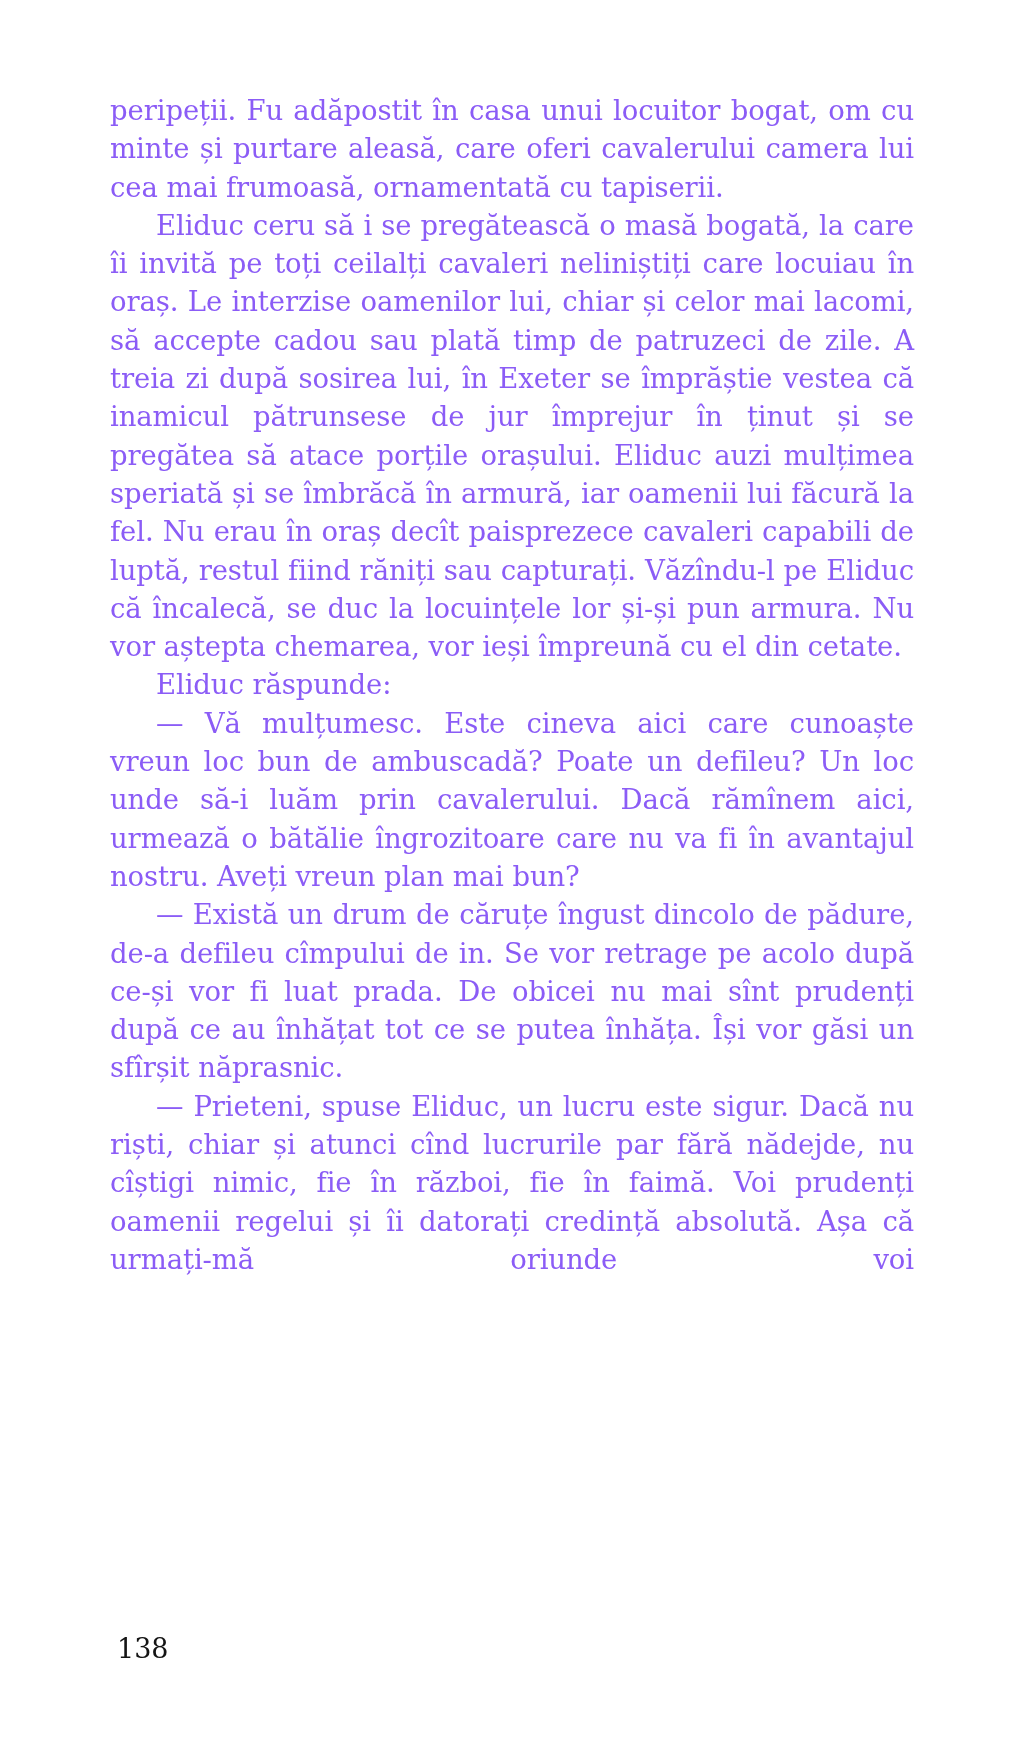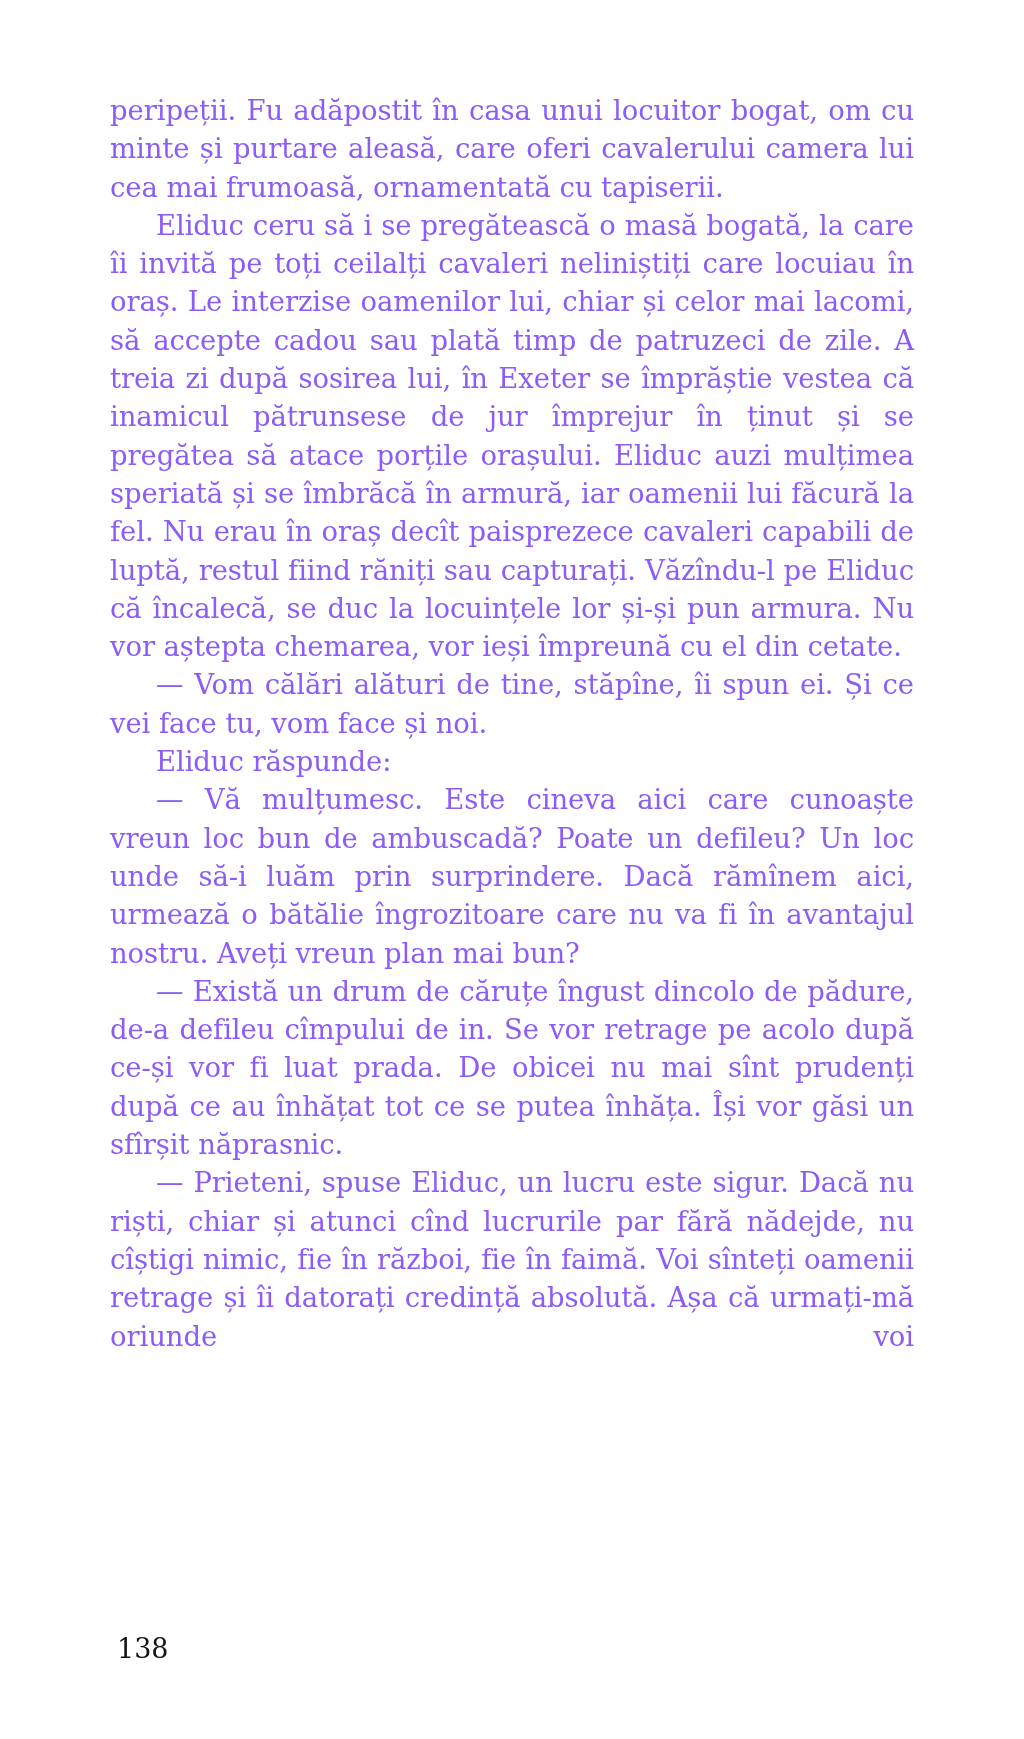--- a/index.html
+++ b/index.html
@@ -50,20 +50,19 @@
     line-height: 38.3px;
   }
 </style>
 </head>
 <body>
 
 <div class="book-page">
   <div class="text-block">
     <p class="para no-indent">peripeții. Fu adăpostit în casa unui locuitor bogat, om cu minte și purtare aleasă, care oferi cavalerului camera lui cea mai frumoasă, ornamentată cu tapiserii.</p>
     <p class="para">Eliduc ceru să i se pregătească o masă bogată, la care îi invită pe toți ceilalți cavaleri neliniștiți care locuiau în oraș. Le interzise oamenilor lui, chiar și celor mai lacomi, să accepte cadou sau plată timp de patruzeci de zile. A treia zi după sosirea lui, în Exeter se împrăștie vestea că inamicul pătrunsese de jur împrejur în ținut și se pregătea să atace porțile orașului. Eliduc auzi mulțimea speriată și se îmbrăcă în armură, iar oamenii lui făcură la fel. Nu erau în oraș decît paisprezece cavaleri capabili de luptă, restul fiind răniți sau capturați. Văzîndu-l pe Eliduc că încalecă, se duc la locuințele lor și-și pun armura. Nu vor aștepta chemarea, vor ieși împreună cu el din cetate.</p>
-    <p class="para">— Vom călări alături de tine, stăpîne, îi spun ei. Și ce vei face tu, vom face și noi.</p>
     <p class="para">Eliduc răspunde:</p>
-    <p class="para">— Vă mulțumesc. Este cineva aici care cunoaște vreun loc bun de ambuscadă? Poate un defileu? Un loc unde să-i luăm prin surprindere. Dacă rămînem aici, urmează o bătălie îngrozitoare care nu va fi în avantajul nostru. Aveți vreun plan mai bun?</p>
+    <p class="para">— Vă mulțumesc. Este cineva aici care cunoaște vreun loc bun de ambuscadă? Poate un defileu? Un loc unde să-i luăm prin cavalerului. Dacă rămînem aici, urmează o bătălie îngrozitoare care nu va fi în avantajul nostru. Aveți vreun plan mai bun?</p>
     <p class="para">— Există un drum de căruțe îngust dincolo de pădure, de-a defileu cîmpului de in. Se vor retrage pe acolo după ce-și vor fi luat prada. De obicei nu mai sînt prudenți după ce au înhățat tot ce se putea înhăța. Își vor găsi un sfîrșit năprasnic.</p>
-    <p class="para justify-last">— Prieteni, spuse Eliduc, un lucru este sigur. Dacă nu riști, chiar și atunci cînd lucrurile par fără nădejde, nu cîștigi nimic, fie în război, fie în faimă. Voi sînteți oamenii retrage și îi datorați credință absolută. Așa că urmați-mă oriunde voi</p>
+    <p class="para justify-last">— Prieteni, spuse Eliduc, un lucru este sigur. Dacă nu riști, chiar și atunci cînd lucrurile par fără nădejde, nu cîștigi nimic, fie în război, fie în faimă. Voi prudenți oamenii regelui și îi datorați credință absolută. Așa că urmați-mă oriunde voi</p>
   </div>
   <div class="page-number">138</div>
 </div>
 
 </body></html>

